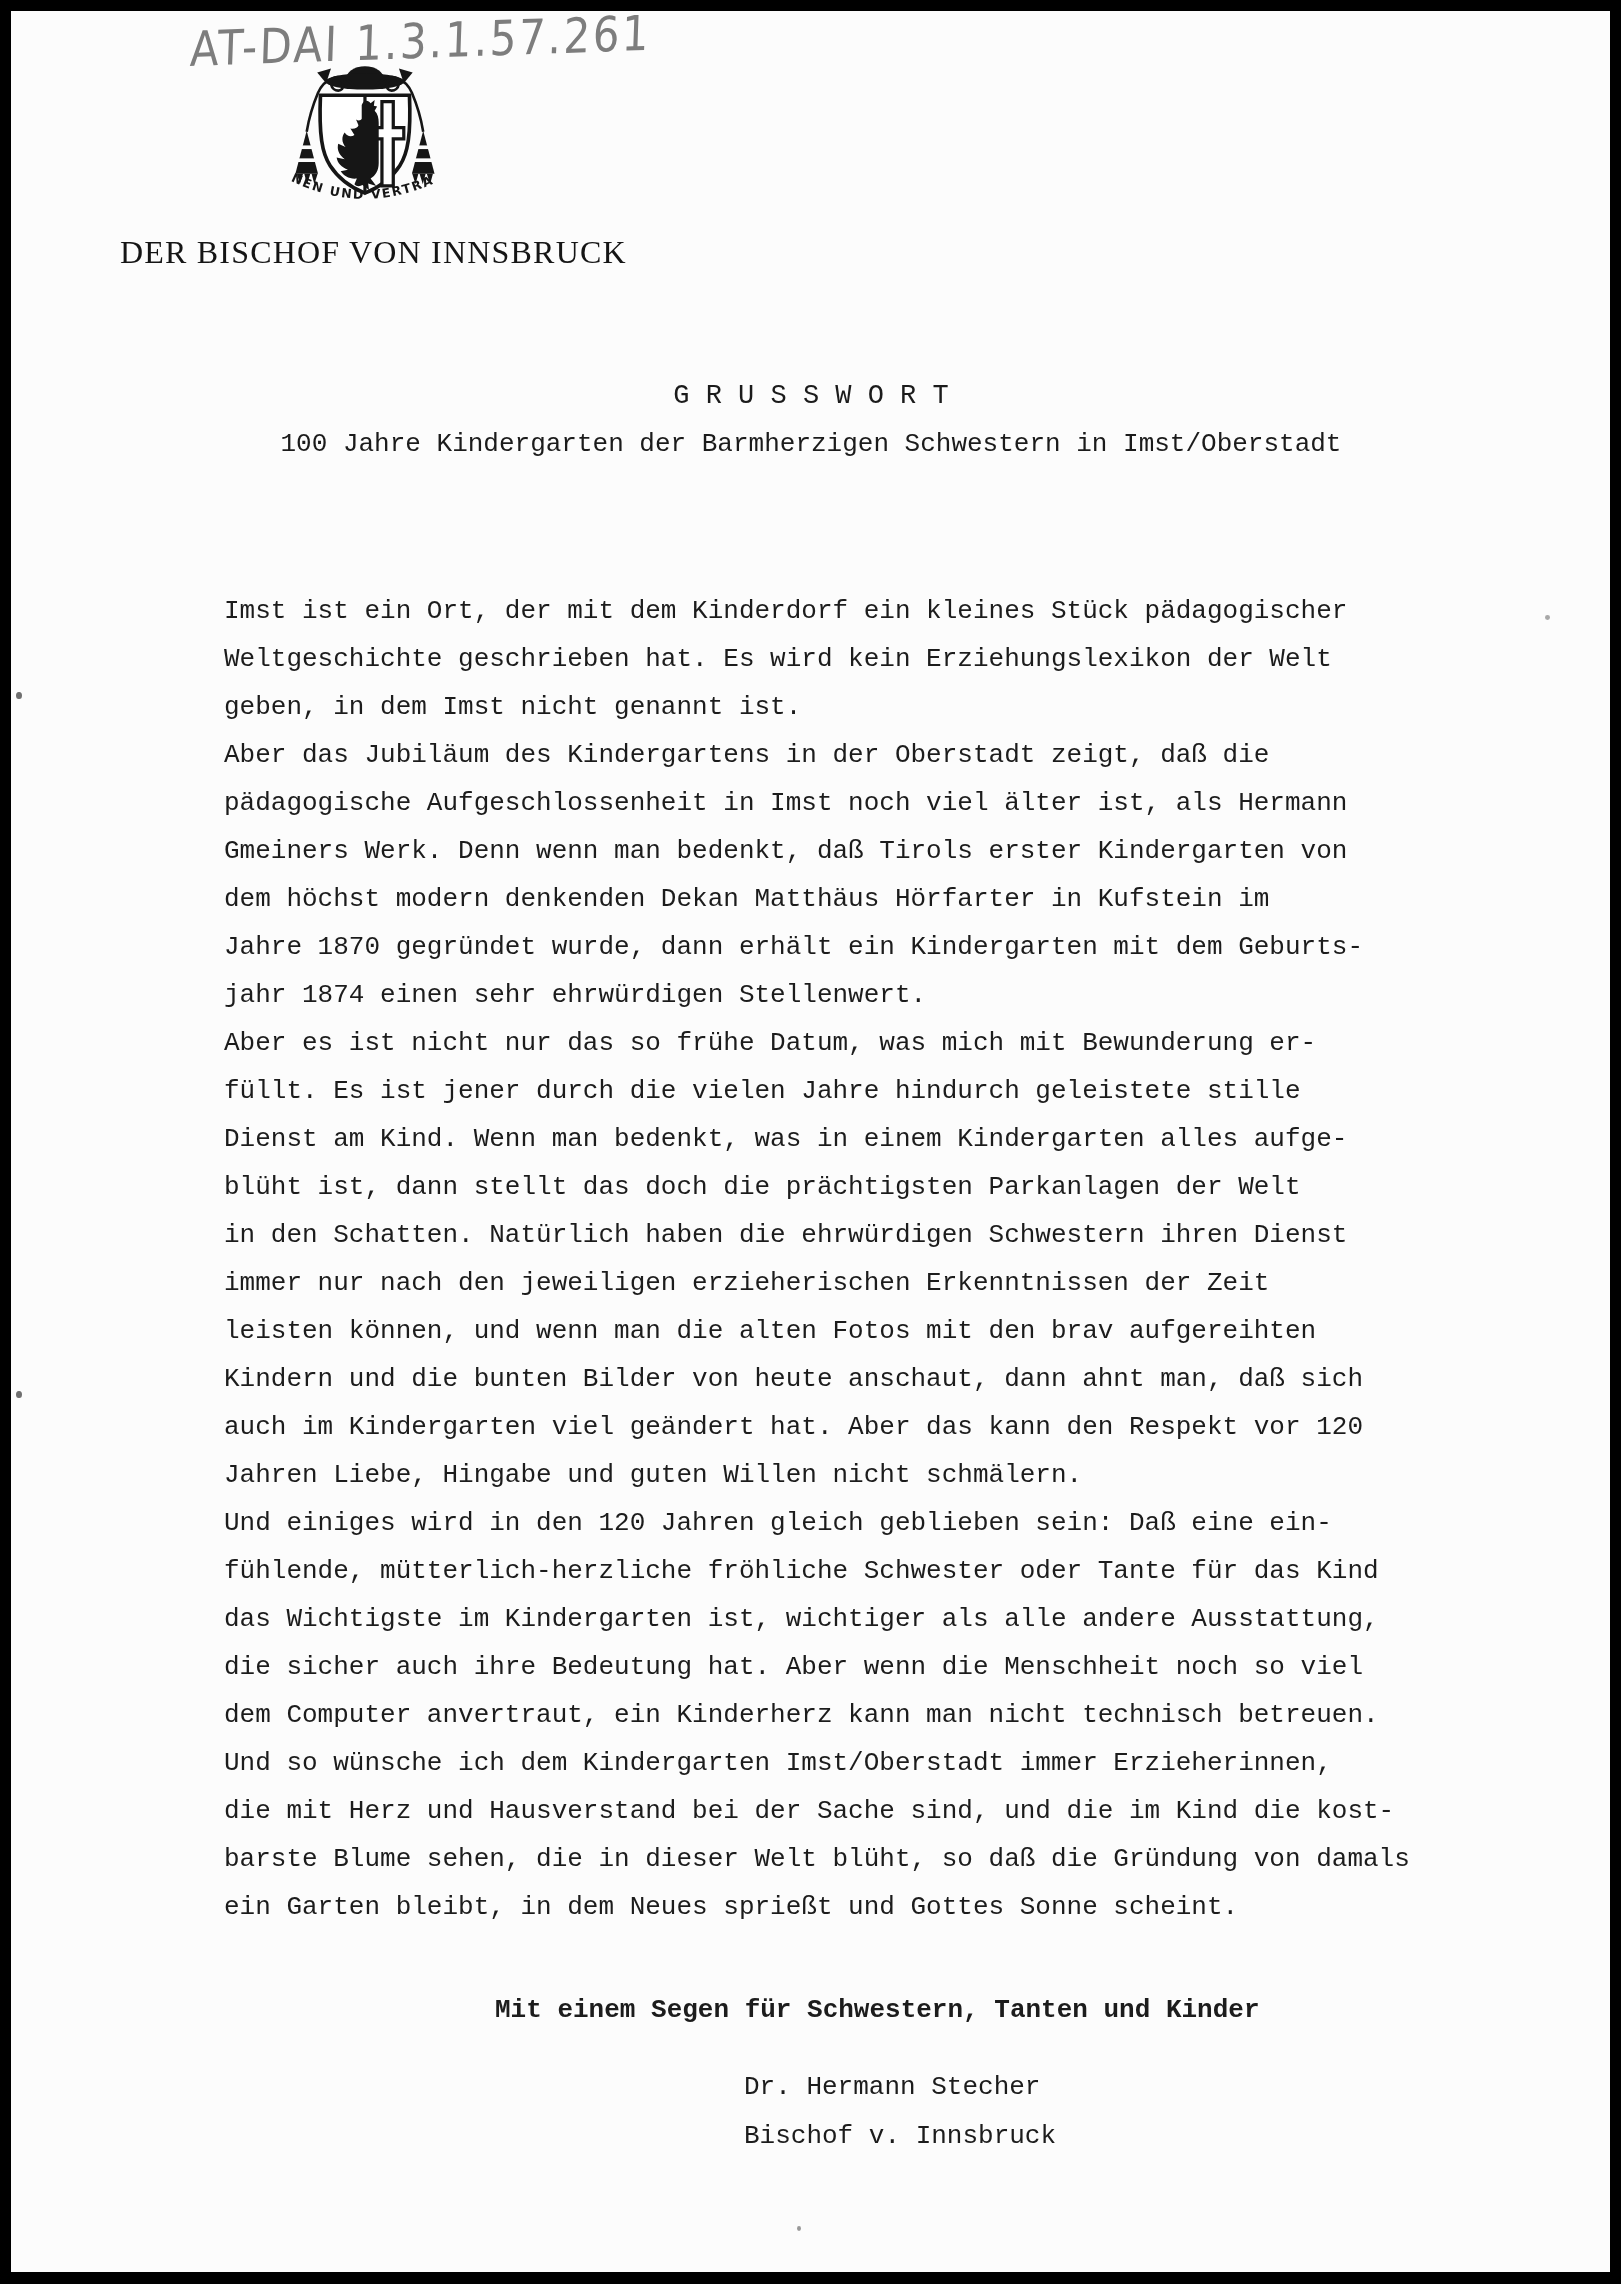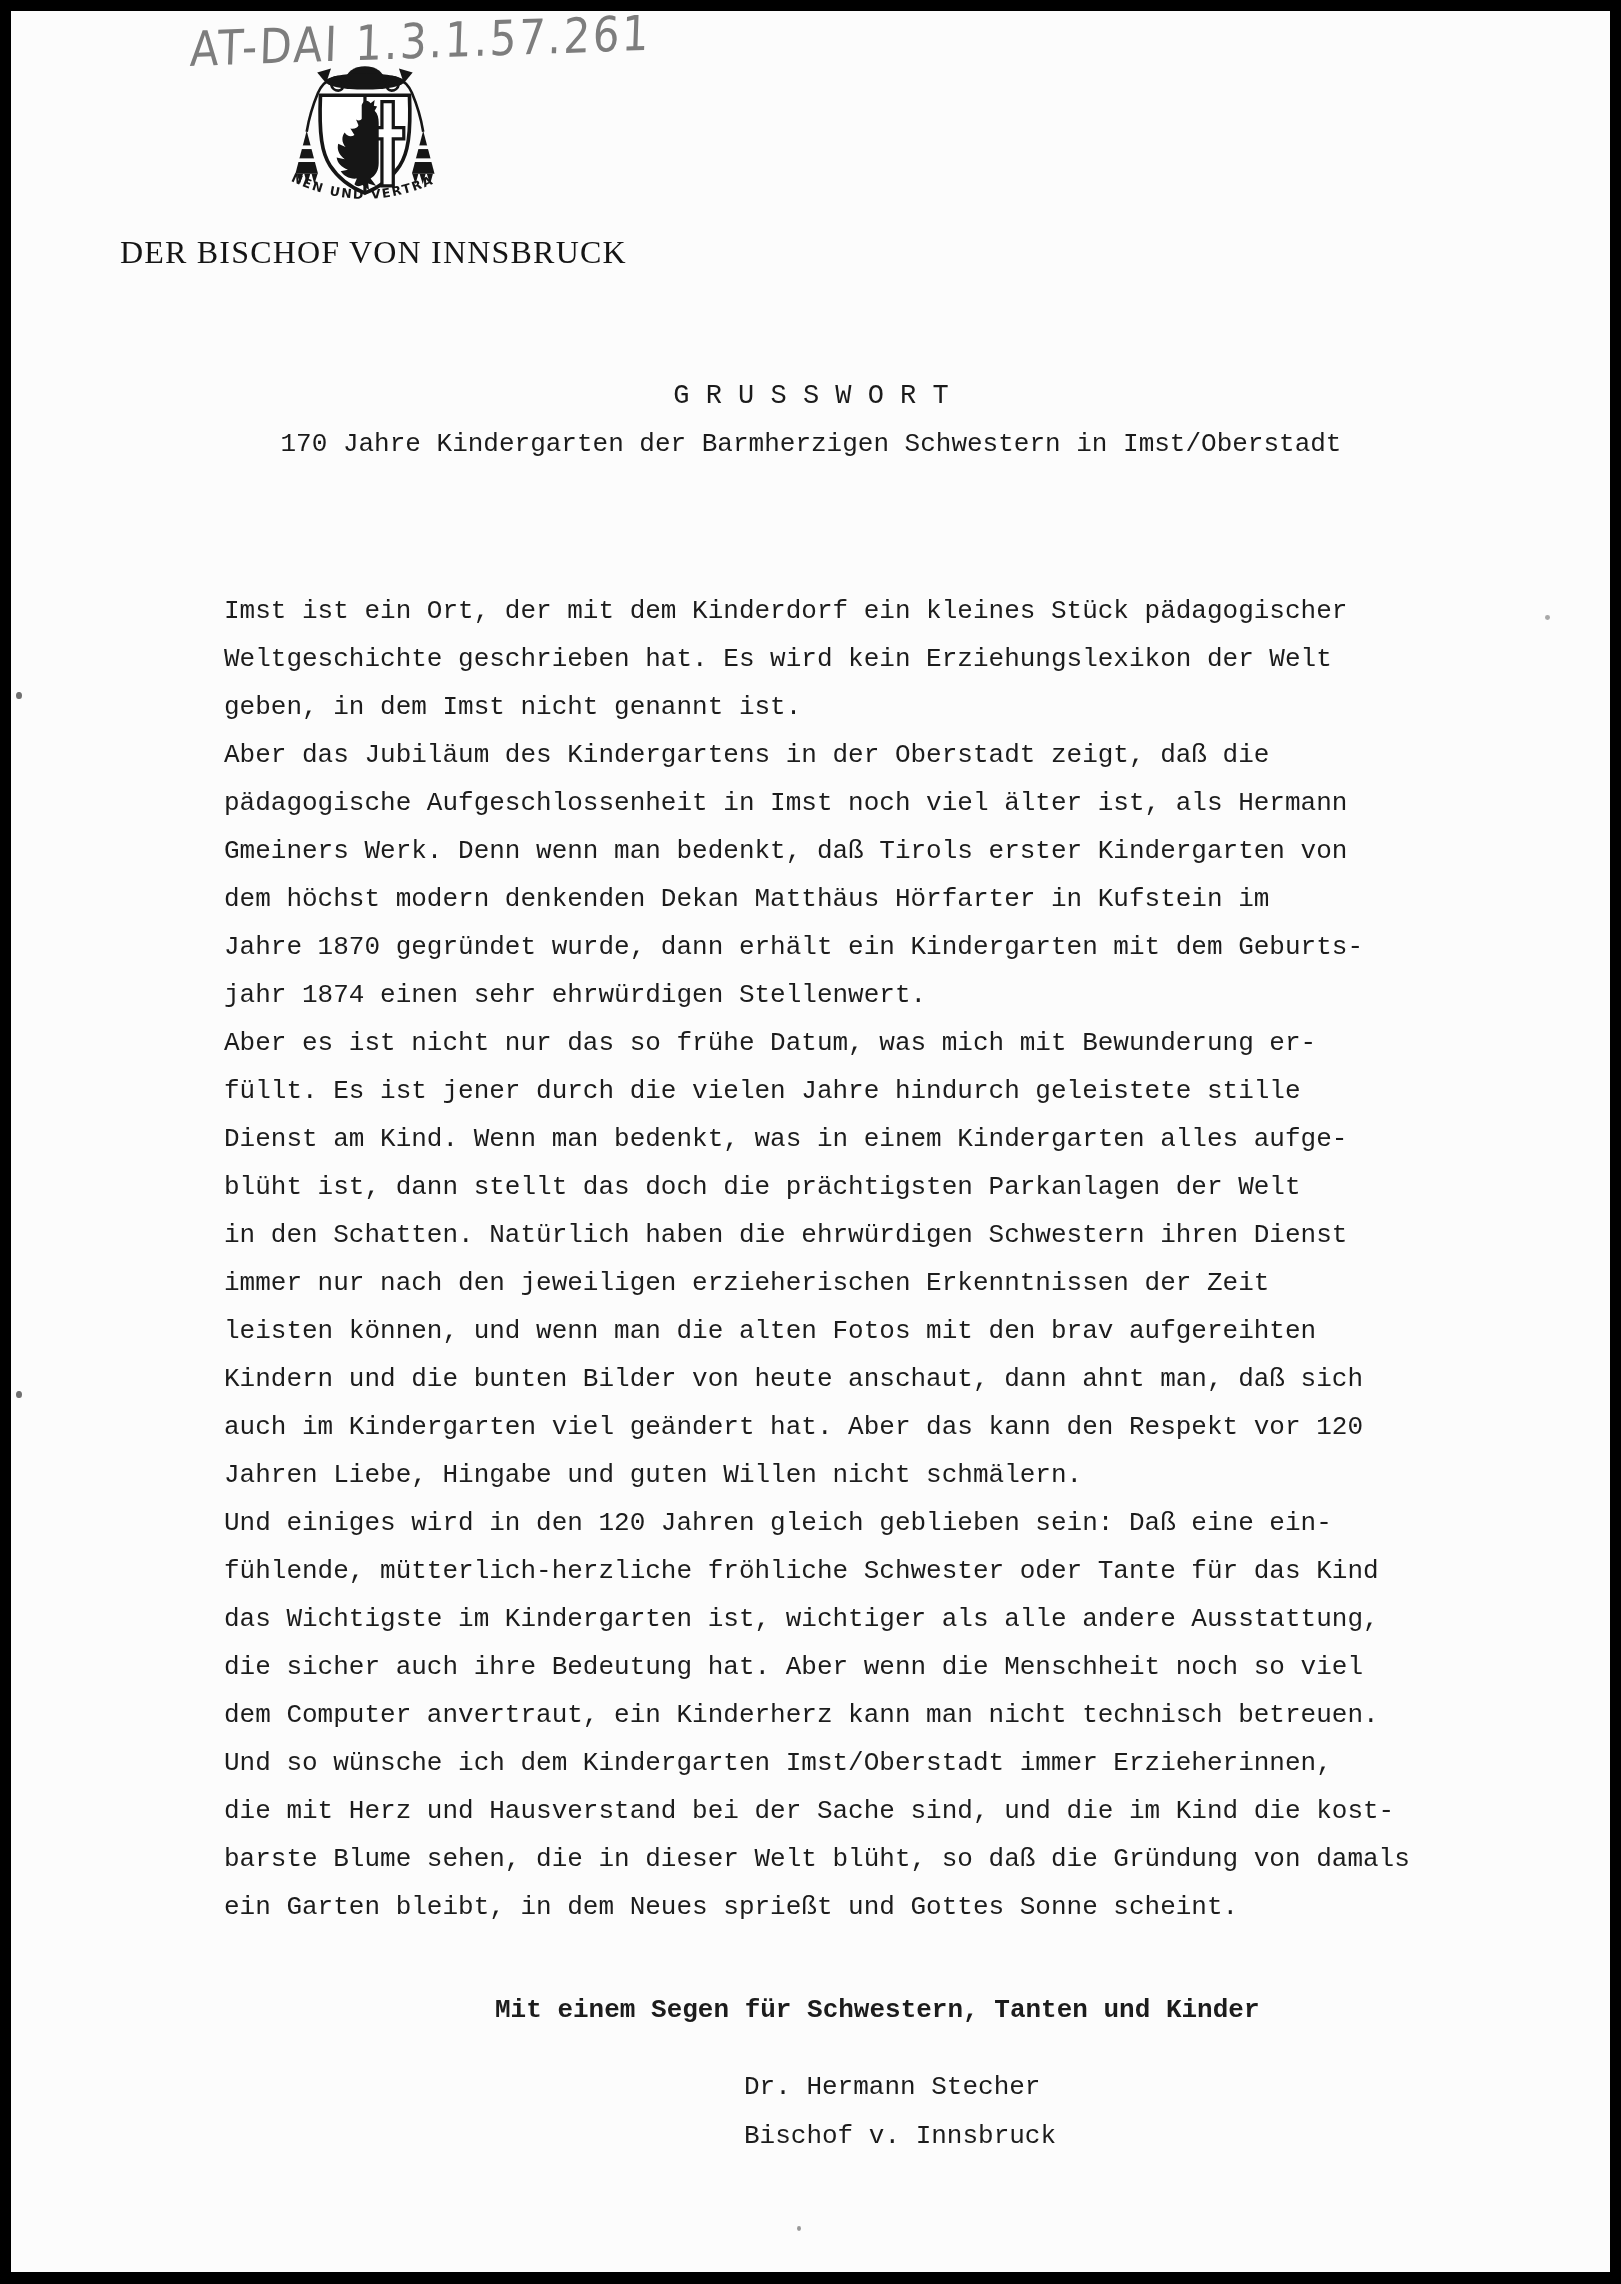--- a/index.html
+++ b/index.html
@@ -110,21 +110,21 @@
       <path id="motto-arc" d="M14,152 Q105,196 196,152" fill="none"></path>
     </defs>
     <text font-family="DejaVu Sans, sans-serif" font-size="15.5" font-weight="600" letter-spacing="2.2" fill="#161616">
       <textPath href="#motto-arc" startOffset="50%" text-anchor="middle">DIENEN UND VERTRAUEN</textPath>
     </text>
   </svg>
 
   <div class="abs letterhead">DER BISCHOF VON INNSBRUCK</div>
 
   <div class="abs titleblock">G R U S S W O R T</div>
-  <div class="abs subtitle">170 Jahre Kindergarten der Barmherzigen Schwestern in Imst/Oberstadt</div>
+  <div class="abs subtitle">100 Jahre Kindergarten der Barmherzigen Schwestern in Imst/Oberstadt</div>
 
   <div class="abs bodytext">Imst ist ein Ort, der mit dem Kinderdorf ein kleines Stück pädagogischer
 Weltgeschichte geschrieben hat. Es wird kein Erziehungslexikon der Welt
 geben, in dem Imst nicht genannt ist.
 Aber das Jubiläum des Kindergartens in der Oberstadt zeigt, daß die
 pädagogische Aufgeschlossenheit in Imst noch viel älter ist, als Hermann
 Gmeiners Werk. Denn wenn man bedenkt, daß Tirols erster Kindergarten von
 dem höchst modern denkenden Dekan Matthäus Hörfarter in Kufstein im
 Jahre 1870 gegründet wurde, dann erhält ein Kindergarten mit dem Geburts-
 jahr 1874 einen sehr ehrwürdigen Stellenwert.

